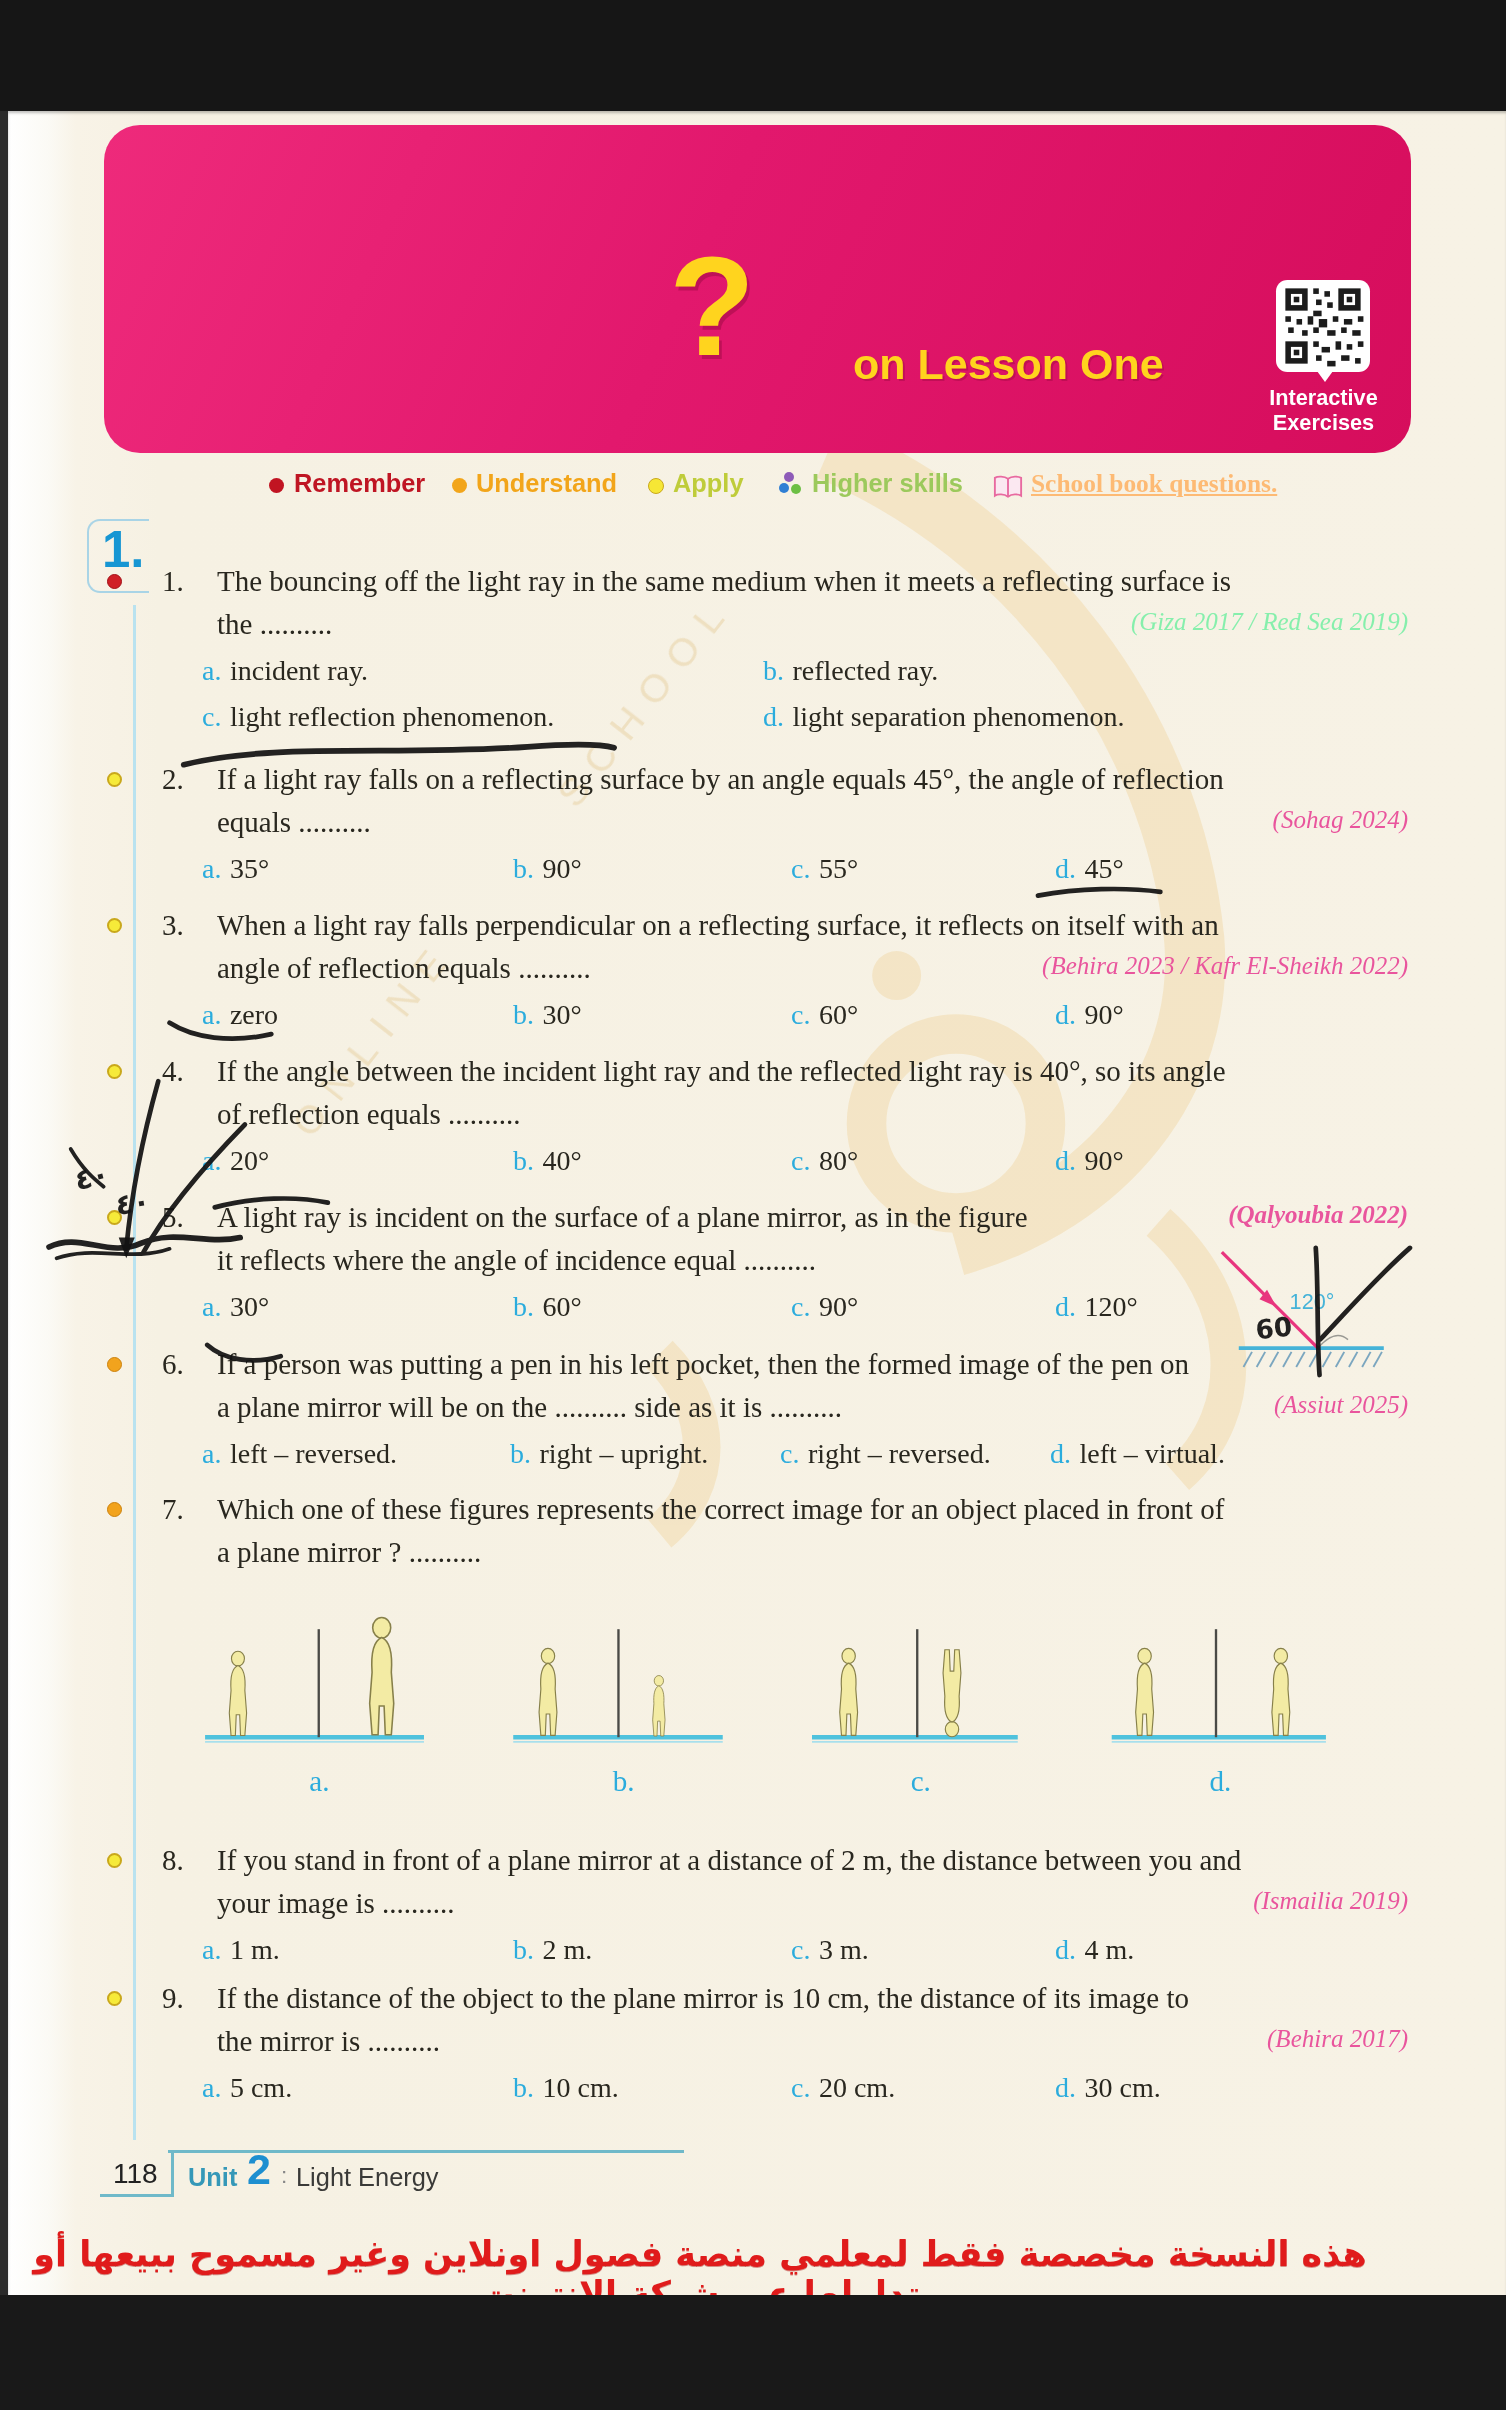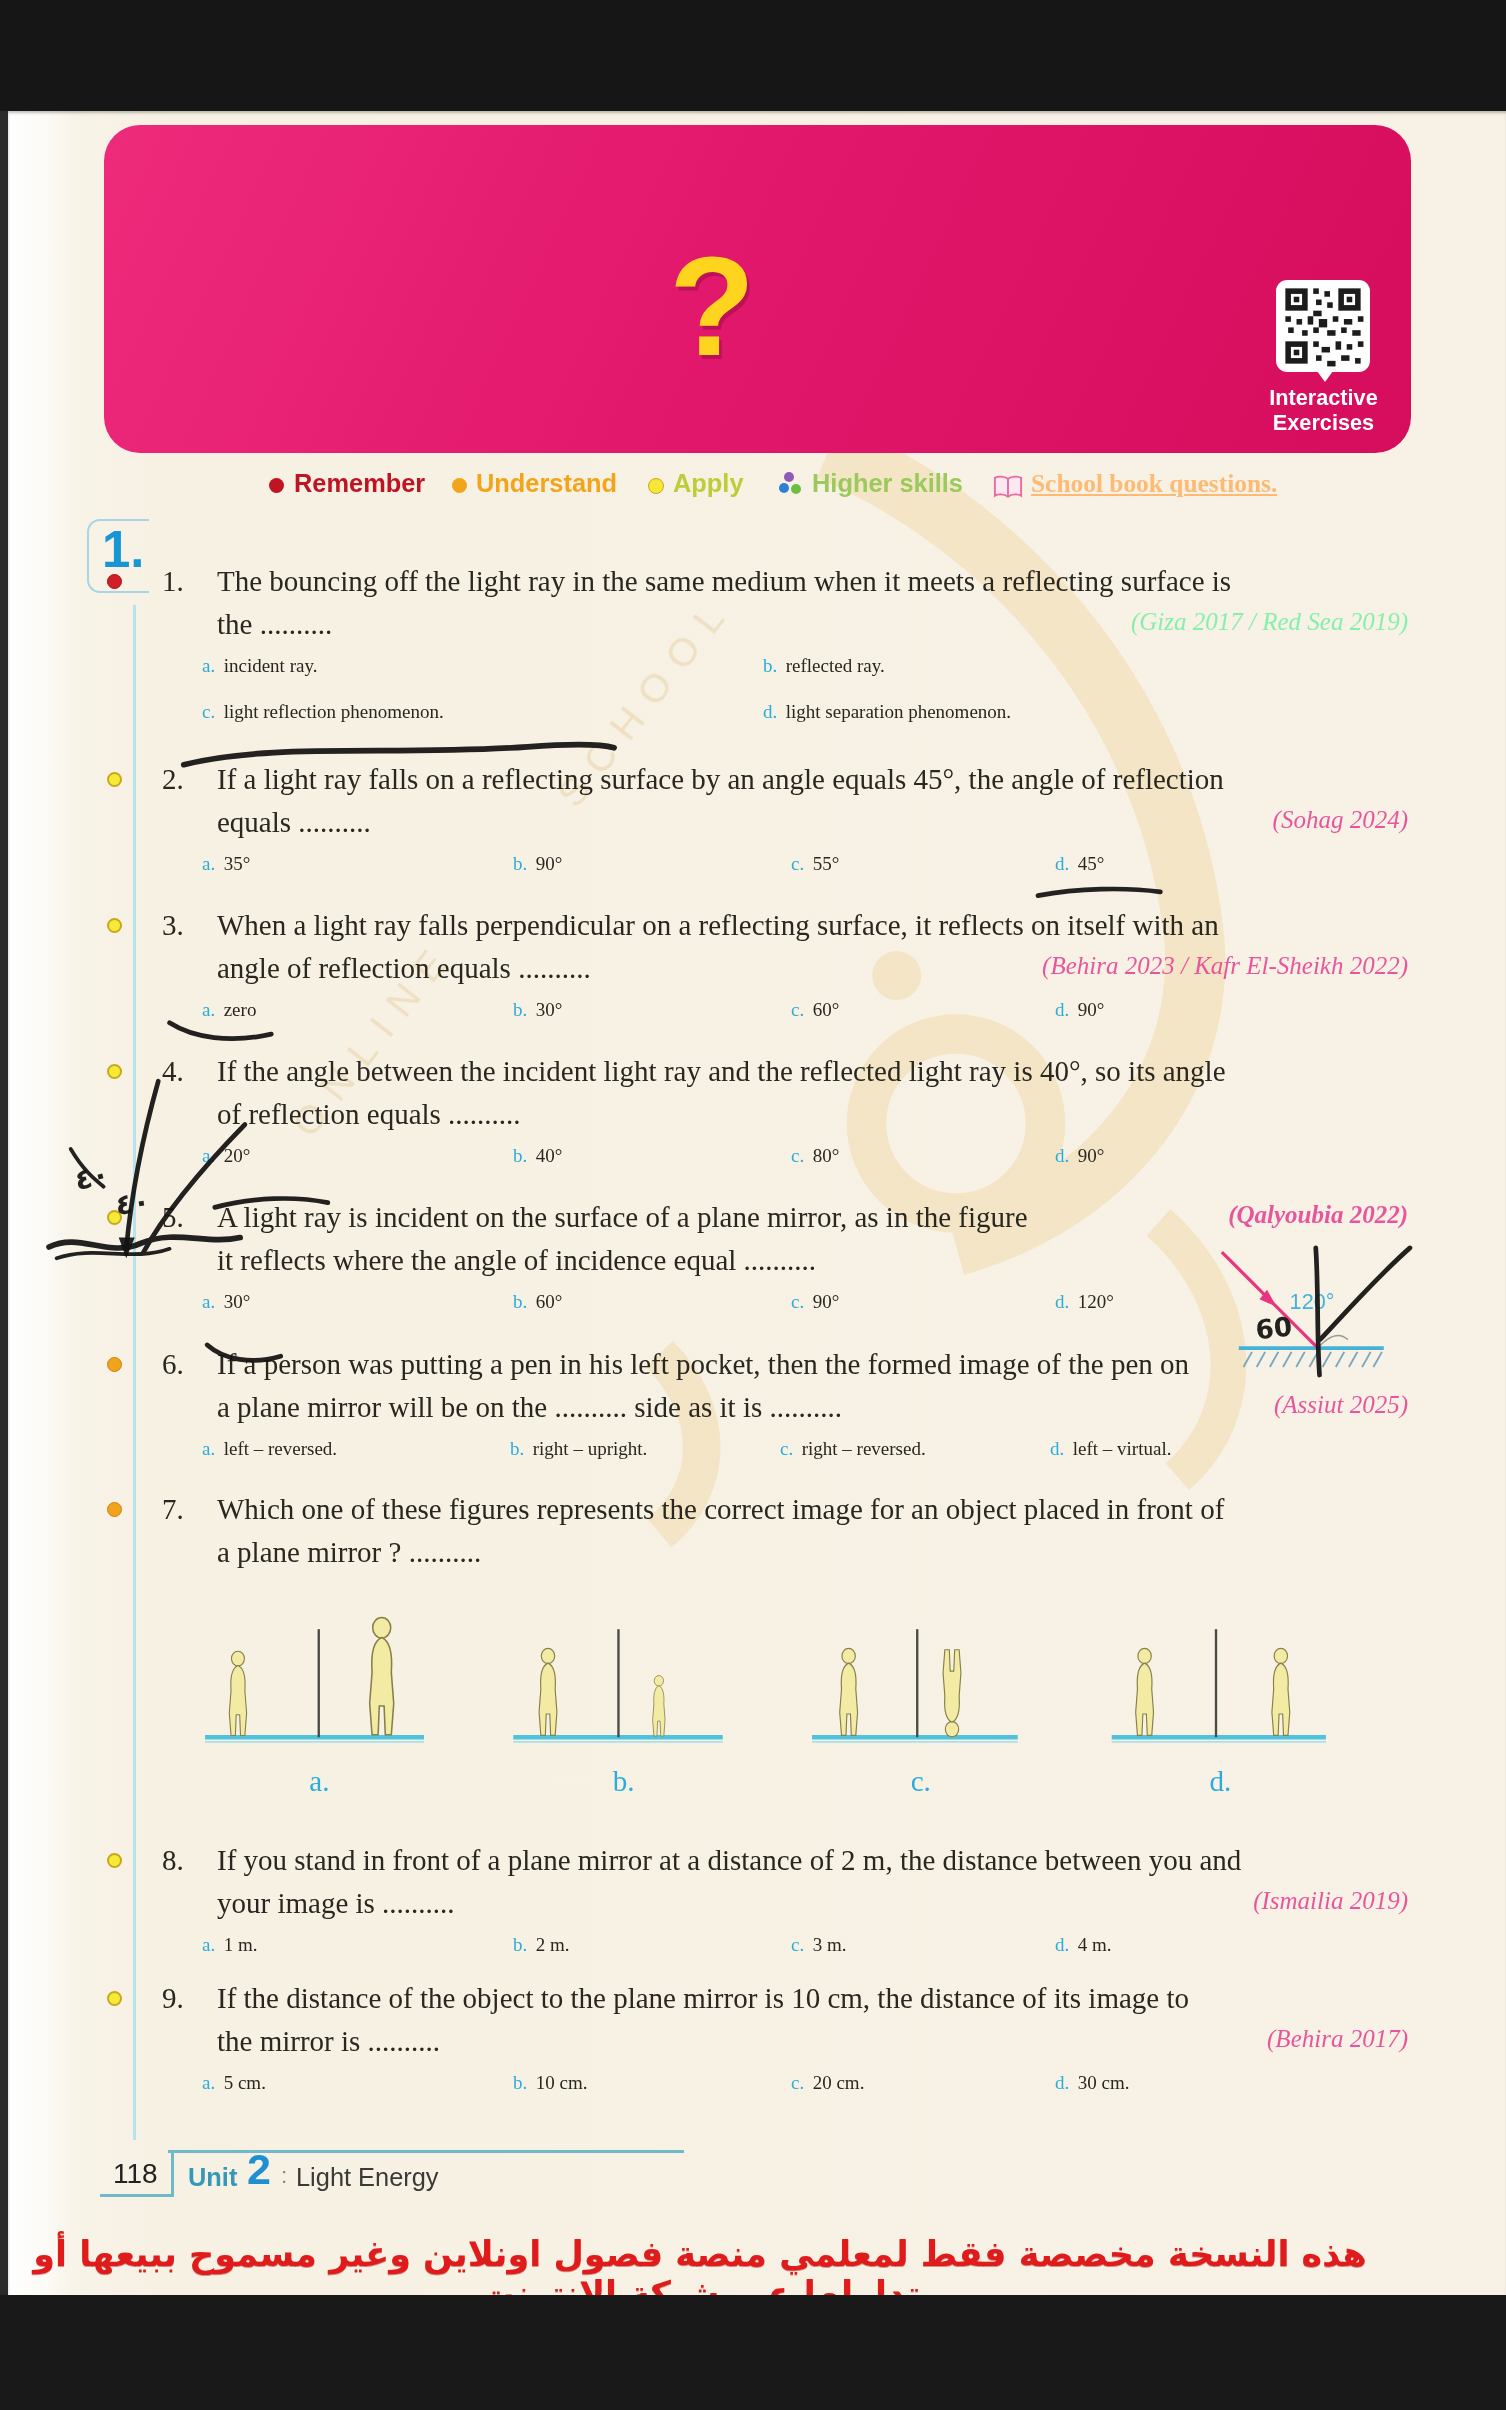--- a/index.html
+++ b/index.html
@@ -37,21 +37,21 @@
   .vline{position:absolute;left:133px;top:605px;width:2.8px;height:1535px;background:#b9e2ef;}
   
   .q{position:absolute;left:0;width:1507px;font-family:"Liberation Serif","DejaVu Serif",serif;color:#29271f;}
   .qnum{position:absolute;left:162px;top:0;font-size:29px;}
   .l1{position:absolute;left:217px;top:0;width:1215px;font-size:29px;white-space:nowrap;}
   .l2{position:absolute;left:217px;top:43px;width:1215px;font-size:29px;white-space:nowrap;}
   .src{position:absolute;right:99px;top:43px;font-style:italic;font-size:25px;white-space:nowrap;}
   .src-teal{color:#86efac;}
   .src-pink{color:#e9559d;}
   .src-top{top:0;font-weight:bold;}
-  .opt{position:absolute;top:90px;font-size:19px;white-space:nowrap;}
+  .opt{position:absolute;top:90px;font-size:28px;white-space:nowrap;}
   .opt2{top:136px;}
   .ol{color:#2bacdd;margin-right:8.5px;font-style:normal;}
   .bullet{position:absolute;left:107px;top:8.5px;width:15px;height:15px;border-radius:50%;box-sizing:border-box;}
   .b-red{background:#d01f26;border:1.9px solid #a31016;}
   .b-yellow{background:#f6ea39;border:2.8px solid #c9a81c;}
   .b-orange{background:#f2a31d;border:1.9px solid #cc820d;}
   
   .ft-line{position:absolute;left:168px;top:2150px;width:516px;height:2.8px;background:#6fb9c9;}
   .ft-v{position:absolute;left:171px;top:2150px;width:2.8px;height:47px;background:#6fb9c9;}
   .ft-b{position:absolute;left:100px;top:2194px;width:74px;height:2.8px;background:#6fb9c9;}
@@ -90,20 +90,21 @@
       <path d="M1230,1180 C1320,1260 1330,1380 1250,1450" stroke-width="38"></path>
     </g>
     <g opacity="0.5" fill="#e7cf9f" font-family="Liberation Sans, sans-serif" font-size="42" letter-spacing="16">
       <text transform="translate(612,742) rotate(-52)">SCHOOL</text>
       <text transform="translate(330,1092) rotate(-52)">ONLINE</text>
     </g>
   </svg>
 
   <div class="banner">
     <div class="banner-q">?</div>
+    <div class="banner-sub">on Lesson One</div>
     <div class="qr-box">
       <svg width="94" height="92" viewBox="0 0 33 33">
         <g fill="#1c1c1c">
           <rect x="3" y="3" width="8" height="8"></rect>
             <rect x="22" y="3" width="8" height="8"></rect>
             <rect x="3" y="22" width="8" height="8"></rect>
           <rect x="5" y="5" width="4" height="4" fill="#fff"></rect>
             <rect x="24" y="5" width="4" height="4" fill="#fff"></rect>
             <rect x="5" y="24" width="4" height="4" fill="#fff"></rect>
           <rect x="6" y="6" width="2" height="2"></rect>

